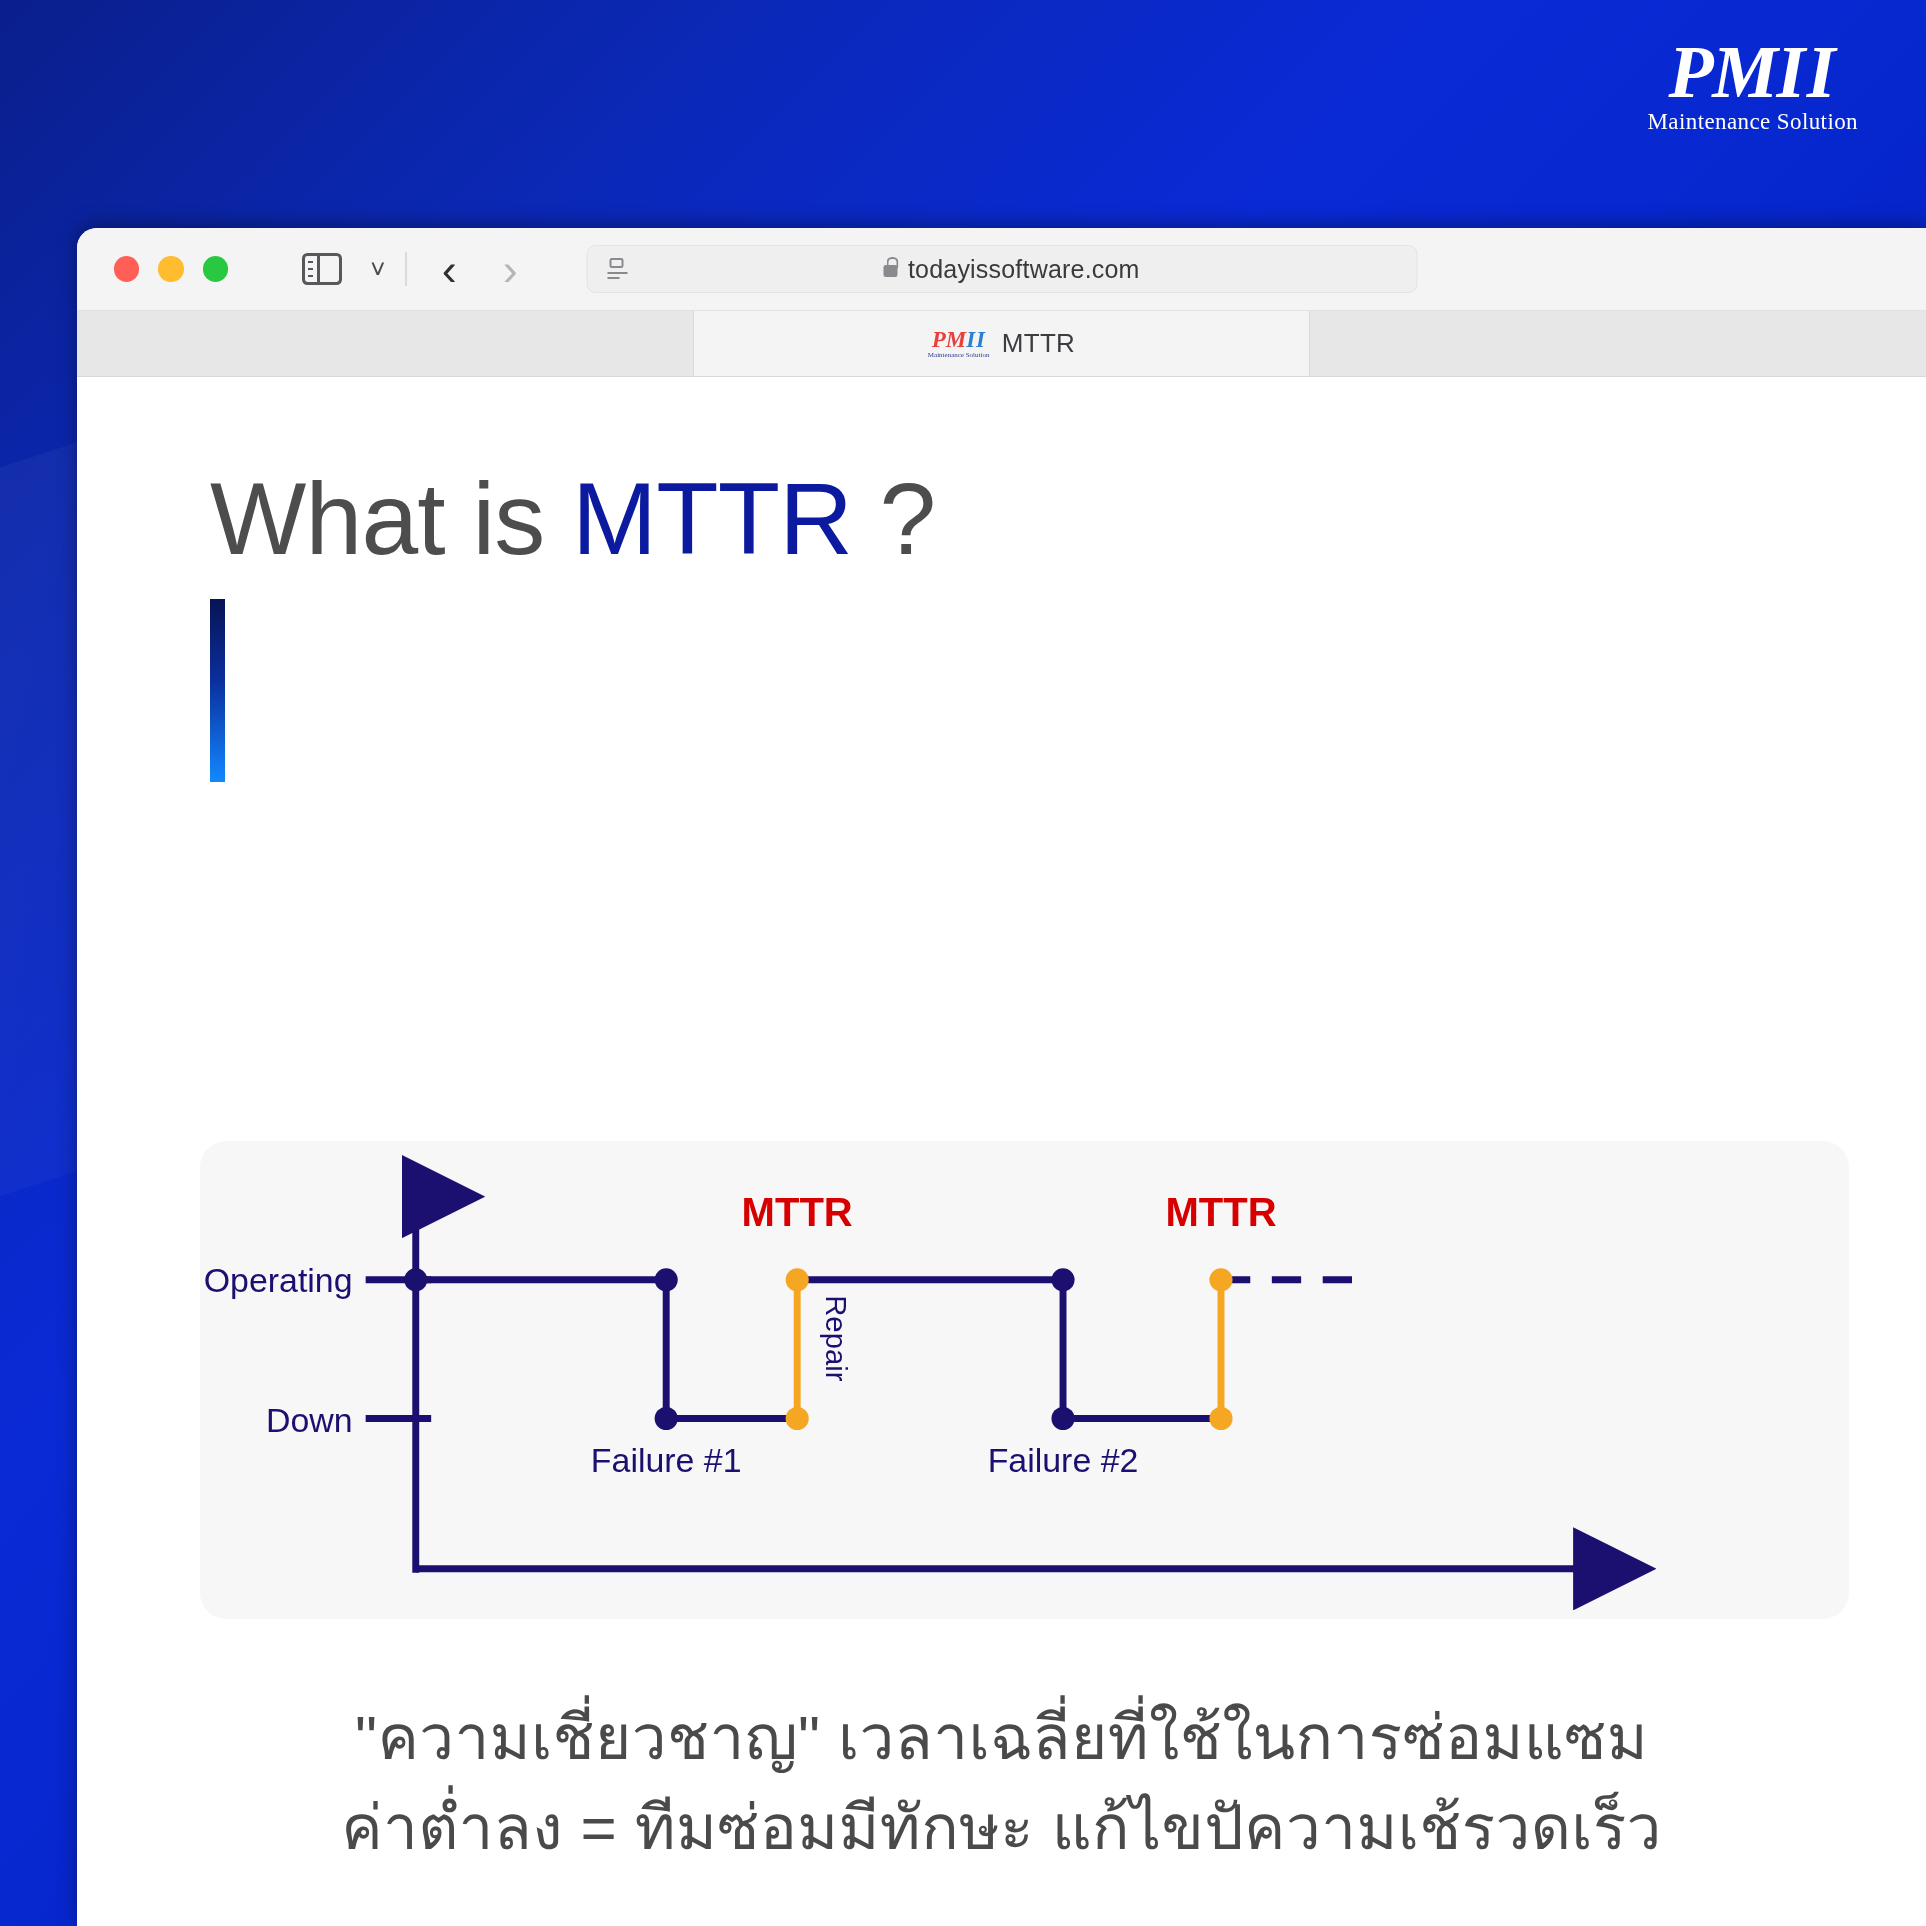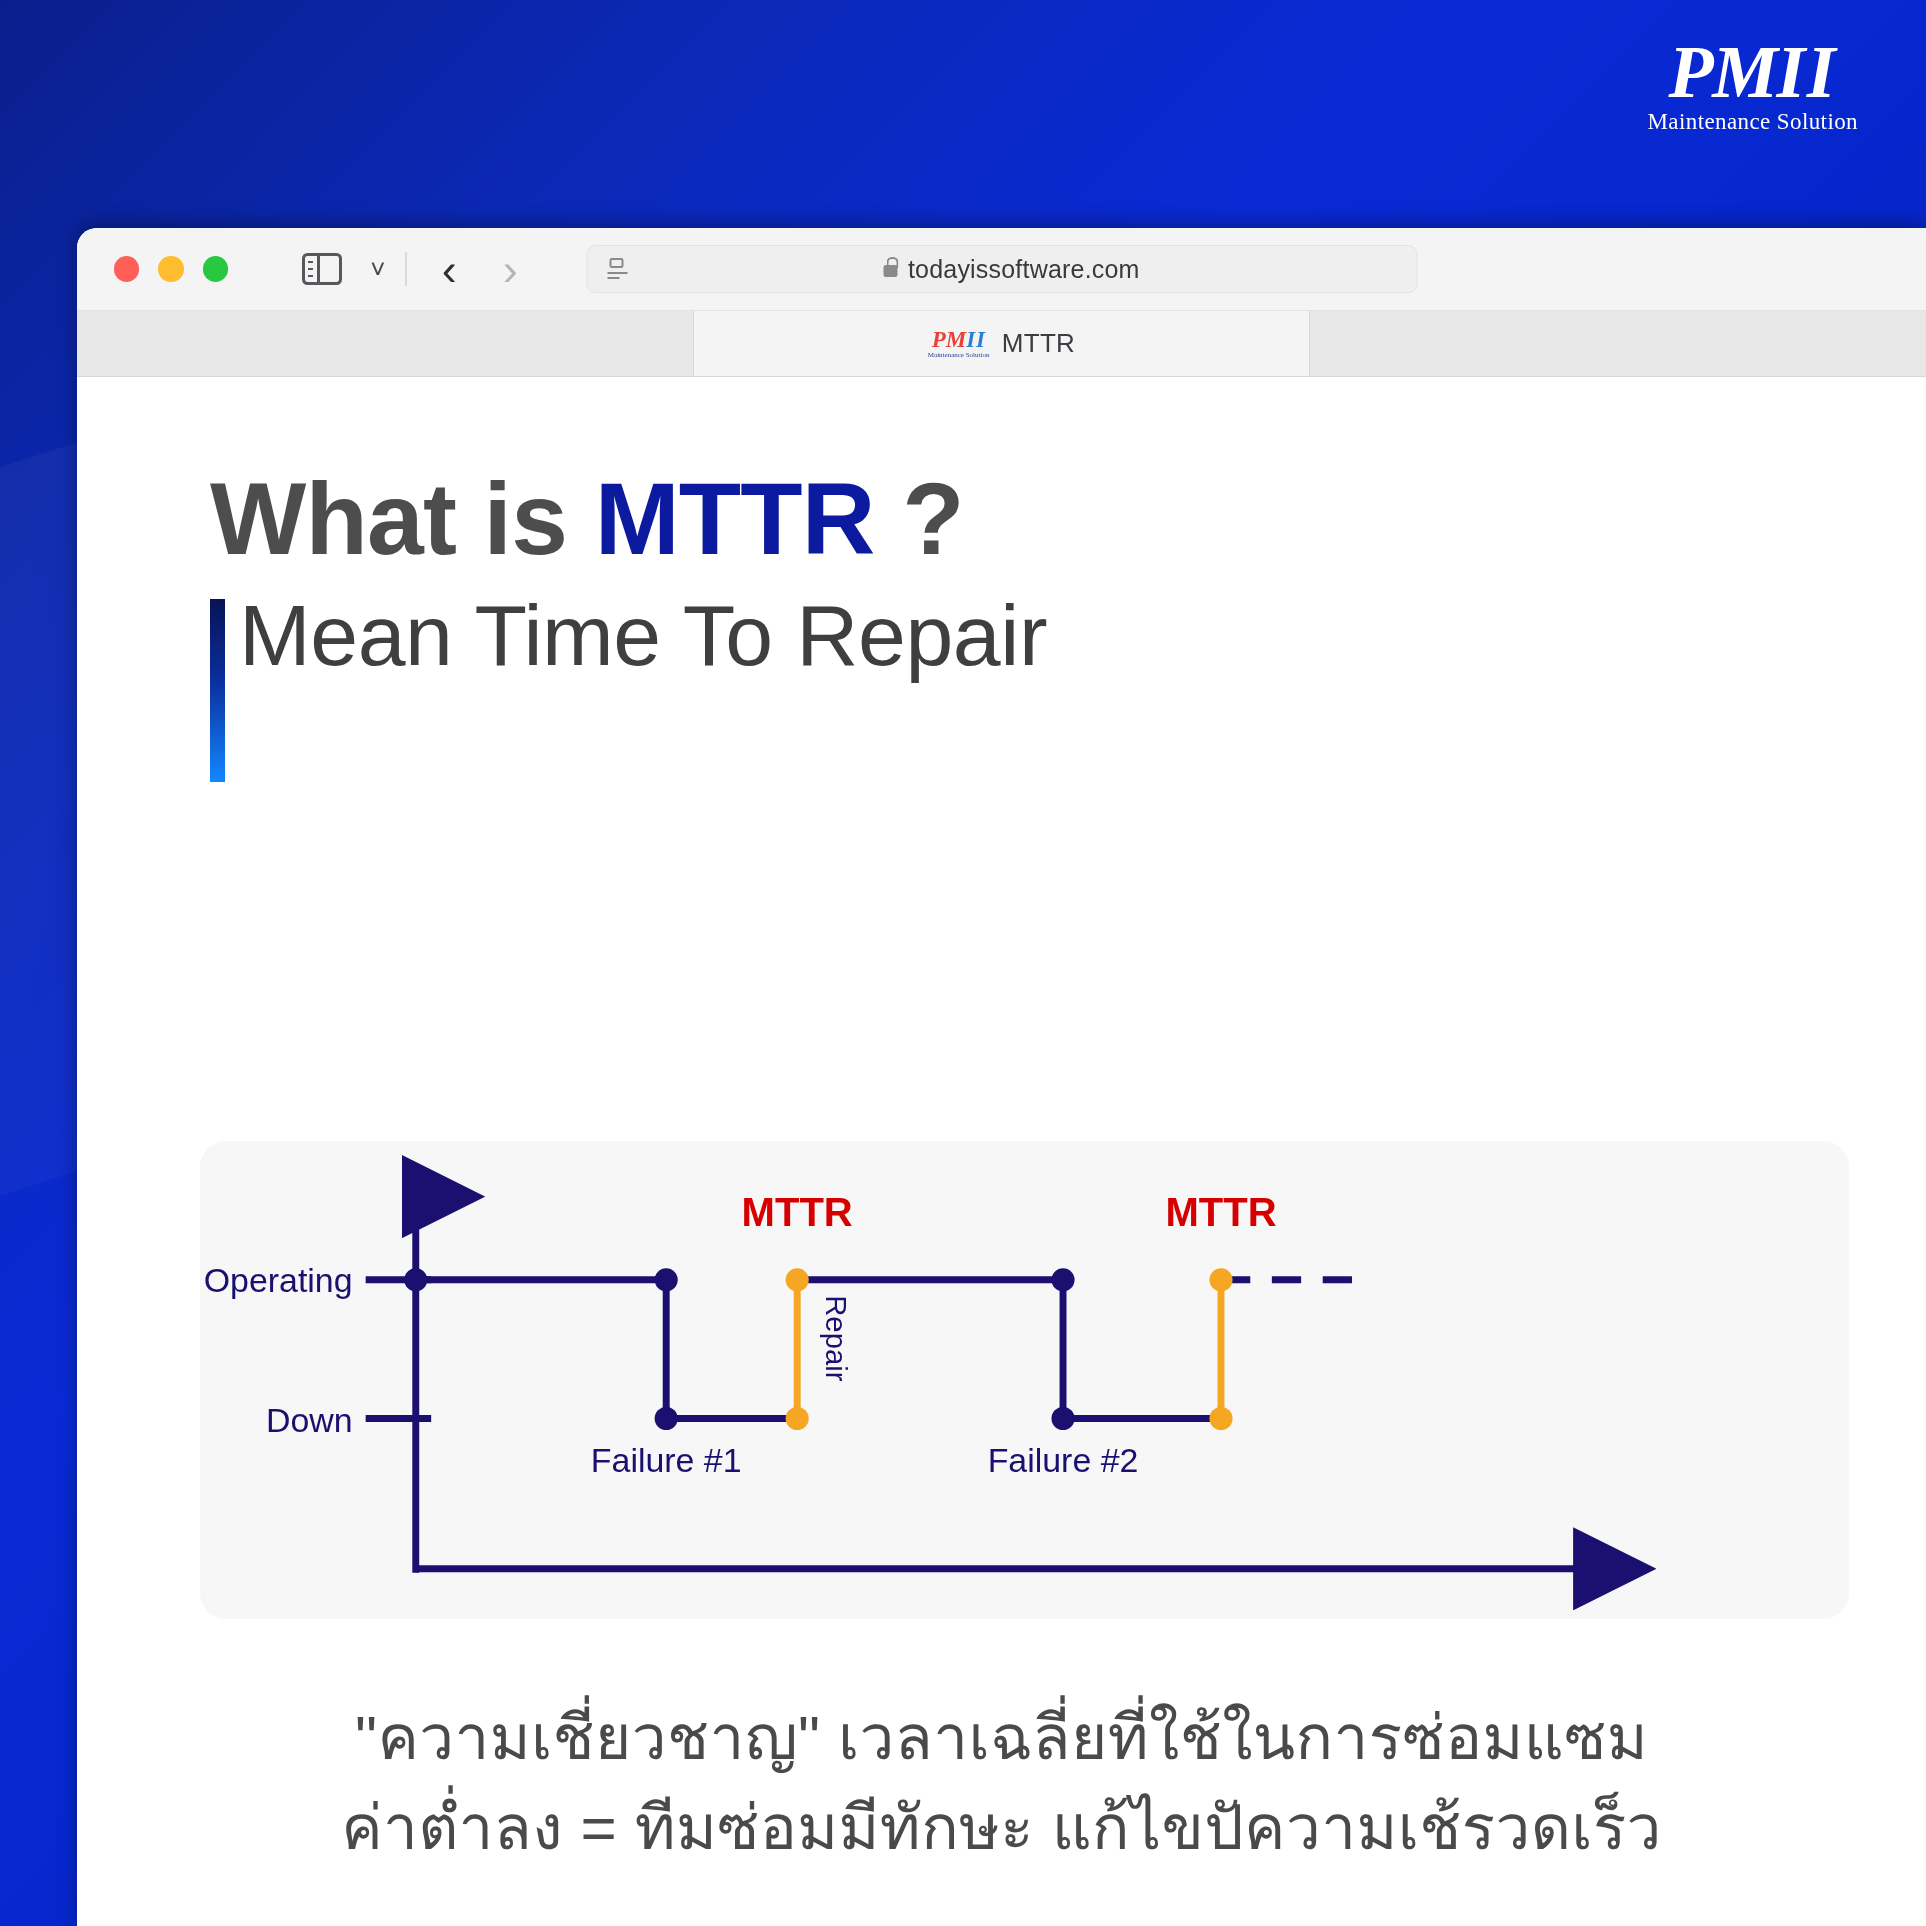--- a/index.html
+++ b/index.html
@@ -99,21 +99,21 @@
   }
   .tab-fav .fav-mark .p { color:#e8413b; }
   .tab-fav .fav-mark .ii { color:#2a7fd4; letter-spacing:0.8px; }
   .tab-fav .fav-sub { font-family:"Liberation Serif", serif; font-size:7px; color:#2b3d8f; margin-top:0.8px; }
   .tab-title { font-size:26px; color:#3d3d41; letter-spacing:0.3px; }
 
   
   .page { background:#fff; height:100%; padding:0; position:relative; }
 
   .headline {
-    margin:91px 0 0 133px; font-size:102px; font-weight:700; color:#4d4d4d;
+    margin:91px 0 0 133px; font-size:102px; font-weight:400; color:#4d4d4d;
     letter-spacing:-0.8px; line-height:1.0;
   }
   .headline .accent { color:#0b1a9e; }
 
   .sub-wrap { margin:18.5px 0 0 133px; position:relative; padding-left:29px; }
   .accent-bar {
     position:absolute; left:0; top:10.8px; width:15.4px; height:183px;
     background:linear-gradient(180deg,#071355 0%,#0b2f9e 45%,#1288ff 100%);
   }
   .sub-en {
@@ -199,21 +199,20 @@
     </div>
     <div class="tab inactive"></div>
   </div>
 
   <div class="page">
 
     <h1 class="headline"><span>What is </span><span class="accent">MTTR</span><span> ?</span></h1>
 
     <div class="sub-wrap">
       <span class="accent-bar"></span>
-      <div class="sub-en">Mean Time To Repair</div>
     </div>
 
     <div class="chart-card">
       <svg class="chart-svg" viewBox="0 0 2140 620">
         <defs>
           <marker id="arrUp" markerWidth="12" markerHeight="12" refX="6" refY="10" orient="auto">
             <path d="M6 0 L12 12 L0 12 Z" fill="#1b1070"></path>
           </marker>
           <marker id="arrRight" markerWidth="12" markerHeight="12" refX="2" refY="6" orient="auto">
             <path d="M12 6 L0 12 L0 0 Z" fill="#1b1070"></path>

